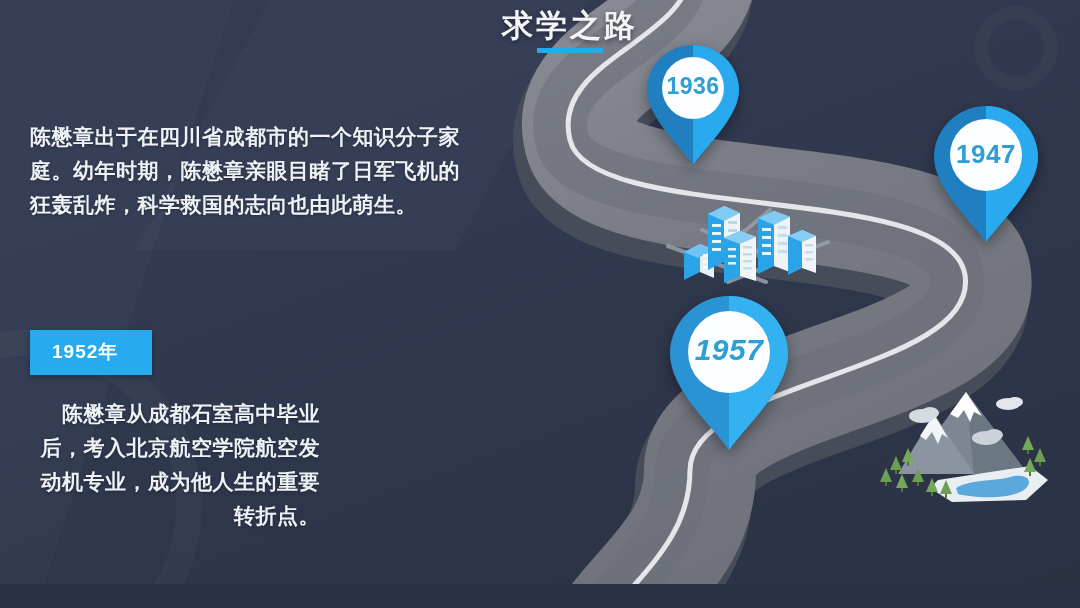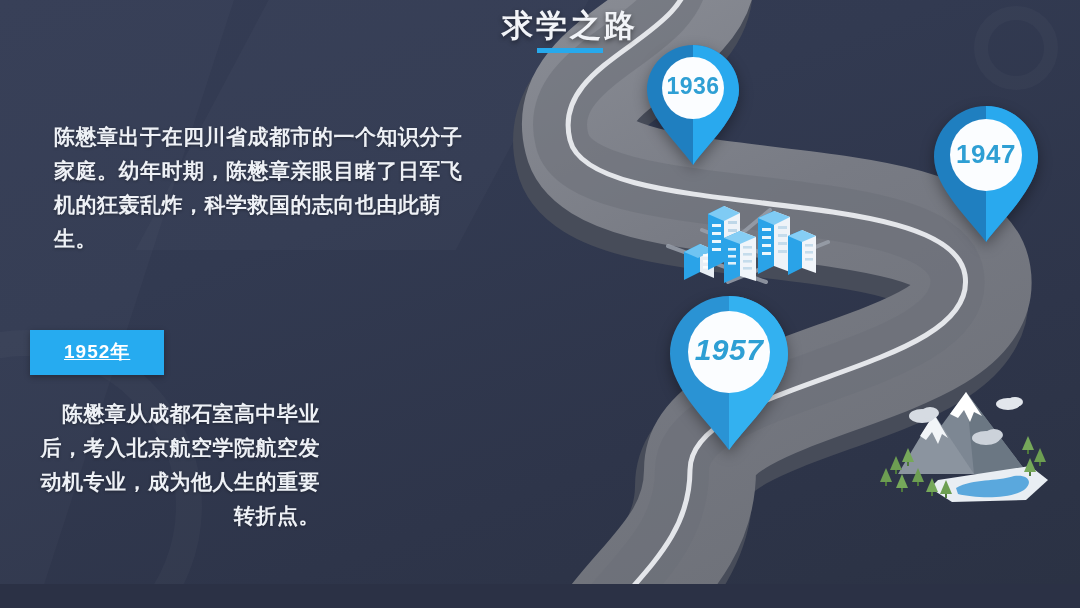--- a/index.html
+++ b/index.html
@@ -92,37 +92,37 @@
     text-shadow: 0 1px 3px rgba(0,0,0,0.35);
   }
 
   #panel-main {
     position: absolute;
     left: 30px;
     top: 104px;
     width: 440px;
     z-index: 25;
   }
-  #panel-main .body-text { margin-top: 16px; margin-left: 24px; }
+  #panel-main .body-text { margin-top: 16px; }
 
   #panel-1952 {
     position: absolute;
     left: 30px;
     top: 330px;
     width: 290px;
     z-index: 25;
   }
   #panel-1957 {
     position: absolute;
     left: 334px;
     top: 330px;
     width: 250px;
     z-index: 25;
   }
-  #panel-1952 .badge, #panel-1957 .badge { padding-left: 34px; padding-right: 34px; text-decoration: underline; }
+  #panel-1952 .badge, #panel-1957 .badge { padding-left: 22px; padding-right: 34px; }
   #panel-1952 .body-text, #panel-1957 .body-text { margin-top: 22px; text-align: right; }
 
   
   .pin {
     position: absolute;
     z-index: 28;
     filter: drop-shadow(0 5px 7px rgba(0,0,0,0.35));
   }
   .pin .pin-year {
     position: absolute;

